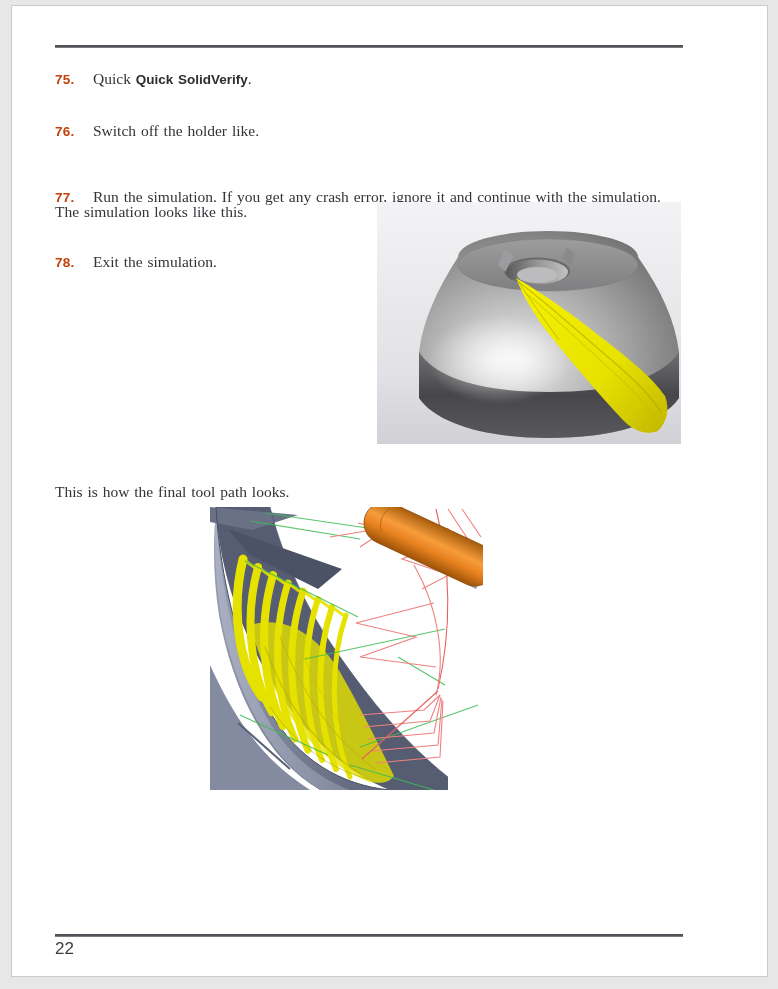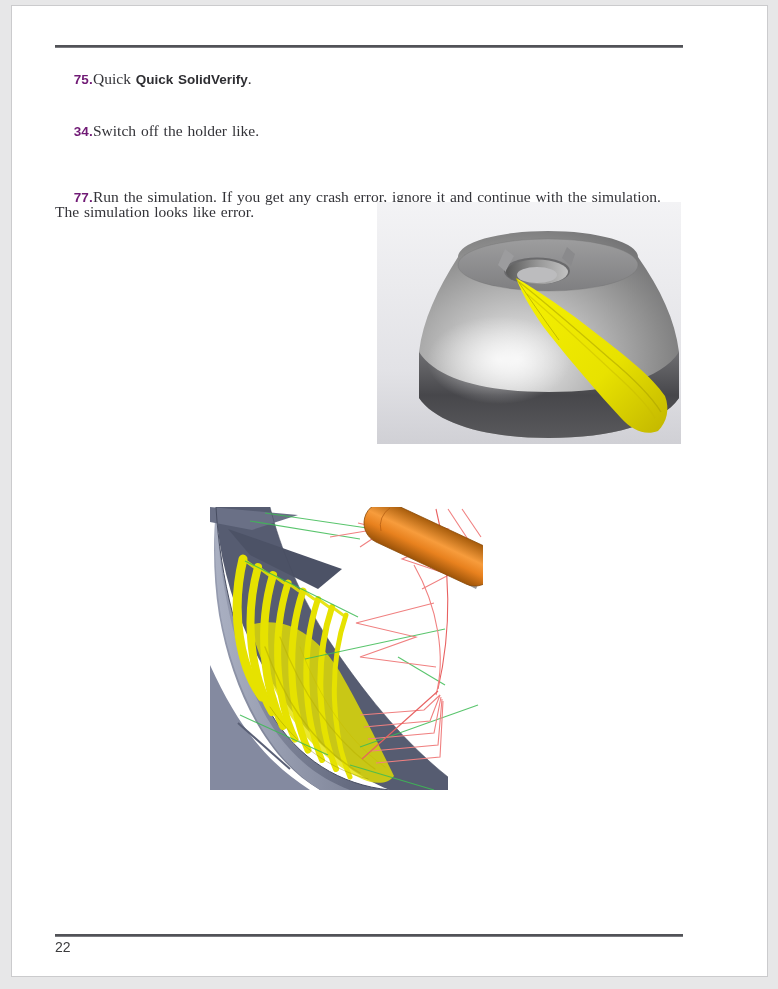--- a/index.html
+++ b/index.html
@@ -31,67 +31,69 @@
     line-height: 30px;
     word-spacing: 1px;
     white-space: nowrap;
   }
   .step .num {
     display: inline-block;
     width: 38px;
     font-family: "Liberation Sans", sans-serif;
     font-weight: bold;
     font-size: 13.5px;
-    color: #701a75;
+    color: #c2410c;
     letter-spacing: 0.2px;
-    text-align: right;
   }
   .bold-sans {
     font-family: "Liberation Sans", sans-serif;
     font-weight: bold;
     font-size: 13.5px;
     color: #2e2e32;
     margin-top: 36px;
   }
   .fig {
     position: absolute;
     overflow: hidden;
   }
   .fig svg { display: block; }
   #fig-simulation { left: 365px; top: 196px; width: 304px; height: 242px; }
   #fig-toolpath   { left: 198px; top: 501px; width: 273px; height: 283px; }
   .page-number {
     position: absolute;
     left: 43px; top: 933px;
     font-family: "Liberation Sans", sans-serif;
-    font-size: 14px;
+    font-size: 17px;
     color: #3c3c3e;
   }
 </style>
 </head>
 <body>
 
 <div class="page">
 
   <div class="rule top"></div>
 
   <div class="step" style="top:58px">
     <span class="num">75.</span><span>Quick </span><span class="bold-sans">Quick SolidVerify</span><span>.</span>
   </div>
 
   <div class="step" style="top:110px">
-    <span class="num">34.</span><span>Switch off the holder like.</span>
+    <span class="num">76.</span><span>Switch off the holder like.</span>
   </div>
 
   <div class="step" style="top:176px">
     <span class="num">77.</span><span>Run the simulation. If you get any crash error, ignore it and continue with the simulation.</span>
   </div>
 
-  <div class="para" style="top:191px">The simulation looks like error.</div>
-
+  <div class="para" style="top:191px">The simulation looks like this.</div>
+
+  <div class="step" style="top:241px">
+    <span class="num">78.</span><span>Exit the simulation.</span>
+  </div>
 
   <div class="fig" id="fig-simulation">
     <svg width="304" height="242" viewBox="0 0 304 242" xmlns="http://www.w3.org/2000/svg">
       <defs>
         <linearGradient id="simBg" x1="0" y1="0" x2="0" y2="1">
           <stop offset="0" stop-color="#f3f3f5"></stop>
           <stop offset="0.7" stop-color="#e2e2e6"></stop>
           <stop offset="1" stop-color="#d0d0d5"></stop>
         </linearGradient>
         <radialGradient id="domeGrad" cx="0.38" cy="0.62" r="0.75">
@@ -149,20 +151,21 @@
         <g>
           <path d="M139,76 C160,88 190,108 220,132 C250,155 275,175 288,194 C293,207 290,220 281,229 C268,234 255,228 244,216 C220,190 196,162 172,132 C158,114 146,94 139,76 Z" fill="url(#cutYellow)"></path>
           <path d="M142,80 C168,100 200,128 232,156 C256,176 274,194 284,210" fill="none" stroke="#aaa000" stroke-width="1.4" opacity="0.55"></path>
           <path d="M150,92 C176,114 206,142 236,170 C256,188 270,202 278,216" fill="none" stroke="#c8bc00" stroke-width="1.2" opacity="0.5"></path>
           <path d="M139,76 C152,96 166,116 182,138" fill="none" stroke="#948a00" stroke-width="1" opacity="0.5"></path>
         </g>
       </g>
     </svg>
   </div>
 
+  <div class="para" style="top:471px">This is how the final tool path looks.</div>
 
   <div class="fig" id="fig-toolpath">
     <svg width="273" height="283" viewBox="0 0 273 283" xmlns="http://www.w3.org/2000/svg">
       <defs>
         <linearGradient id="bladeGrad" x1="0" y1="0" x2="1" y2="0.3">
           <stop offset="0" stop-color="#9aa0b4"></stop>
           <stop offset="0.55" stop-color="#7e8498"></stop>
           <stop offset="1" stop-color="#646a7f"></stop>
         </linearGradient>
         <linearGradient id="bladeRim" x1="0" y1="0" x2="1" y2="0">

